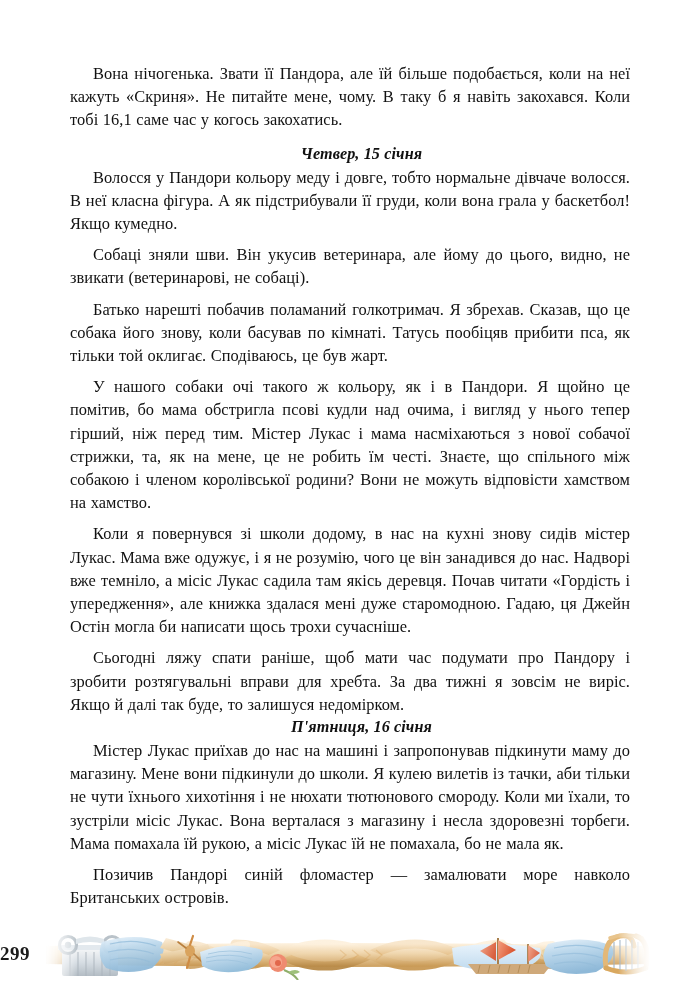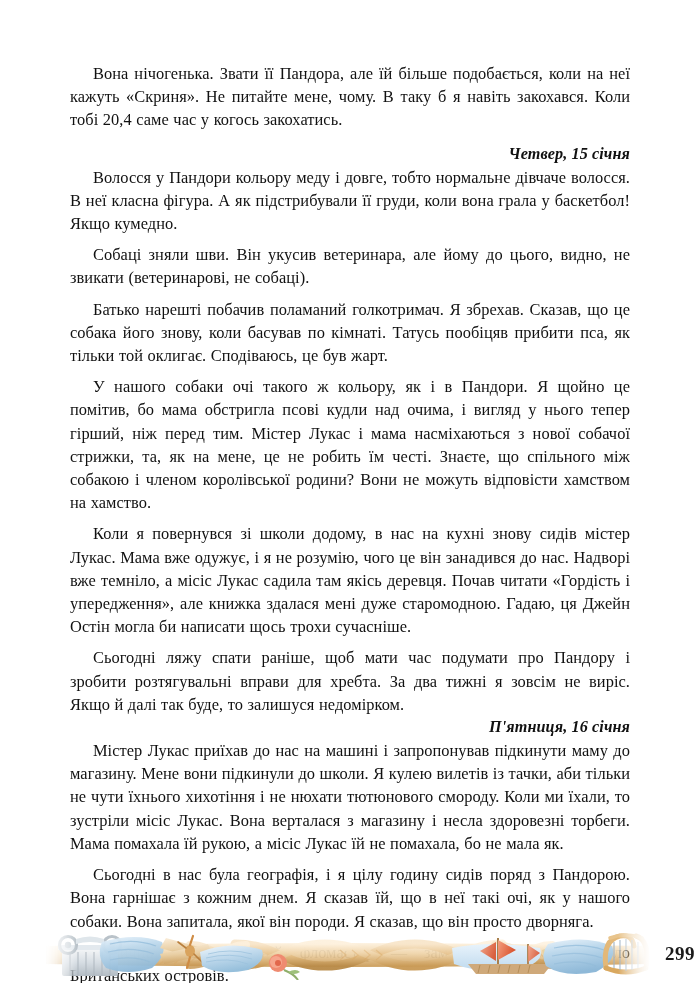--- a/index.html
+++ b/index.html
@@ -46,21 +46,21 @@
     margin-top: 8px;
   }
 
   h2.day-heading {
     margin: 11px 0 0 0;
     text-indent: 23px;
     font-size: 16.2px;
     line-height: 23px;
     font-style: italic;
     font-weight: bold;
-    text-align: right;
+    text-align: center;
     letter-spacing: 0.1px;
   }
 
   h2.day-heading.second {
     margin-top: 0;
   }
 
   
   .footer-ornament {
     position: absolute;
@@ -73,50 +73,49 @@
     display: block;
     width: 100%;
     height: 100%;
   }
 
   .page-number {
     position: absolute;
     left: 0;
     right: 0;
     top: 943px;
-    text-align: right;
+    text-align: left;
     font-size: 19px;
     font-weight: bold;
     color: #1a1a1a;
     letter-spacing: 0.5px;
     font-family: "Liberation Serif", "DejaVu Serif", serif;
   }
 </style>
 </head>
 <body>
 
 <div class="page">
 
   <div class="text-column">
 
-    <p class="para">Вона нічогенька. Звати її Пандора, але їй більше подобається, коли на неї кажуть «Скриня». Не питайте мене, чому. В таку б я навіть закохався. Коли тобі 20,4 саме час у когось закохатись.</p>
+    <p class="para">Вона нічогенька. Звати її Пандора, але їй більше подобається, коли на неї кажуть «Скриня». Не питайте мене, чому. В таку б я навіть закохався. Коли тобі 16,1 саме час у когось закохатись.</p>
 
     <h2 class="day-heading">Четвер, 15 січня</h2>
 
     <p class="para">Волосся у Пандори кольору меду і довге, тобто нормальне дівчаче волосся. В неї класна фігура. А як підстрибували її груди, коли вона грала у баскетбол! Якщо кумедно.</p>
     <p class="para">Собаці зняли шви. Він укусив ветеринара, але йому до цього, видно, не звикати (ветеринарові, не собаці).</p>
     <p class="para">Батько нарешті побачив поламаний голкотримач. Я збрехав. Сказав, що це собака його знову, коли басував по кімнаті. Татусь пообіцяв прибити пса, як тільки той оклигає. Сподіваюсь, це був жарт.</p>
     <p class="para">У нашого собаки очі такого ж кольору, як і в Пандори. Я щойно це помітив, бо мама обстригла псові кудли над очима, і вигляд у нього тепер гірший, ніж перед тим. Містер Лукас і мама насміхаються з нової собачої стрижки, та, як на мене, це не робить їм честі. Знаєте, що спільного між собакою і членом королівської родини? Вони не можуть відповісти хамством на хамство.</p>
     <p class="para">Коли я повернувся зі школи додому, в нас на кухні знову сидів містер Лукас. Мама вже одужує, і я не розумію, чого це він занадився до нас. Надворі вже темніло, а місіс Лукас садила там якісь деревця. Почав читати «Гордість і упередження», але книжка здалася мені дуже старомодною. Гадаю, ця Джейн Остін могла би написати щось трохи сучасніше.</p>
     <p class="para">Сьогодні ляжу спати раніше, щоб мати час подумати про Пандору і зробити розтягувальні вправи для хребта. За два тижні я зовсім не виріс. Якщо й далі так буде, то залишуся недомірком.</p>
 
     <h2 class="day-heading second">П'ятниця, 16 січня</h2>
 
     <p class="para">Містер Лукас приїхав до нас на машині і запропонував підкинути маму до магазину. Мене вони підкинули до школи. Я кулею вилетів із тачки, аби тільки не чути їхнього хихотіння і не нюхати тютюнового смороду. Коли ми їхали, то зустріли місіс Лукас. Вона верталася з магазину і несла здоровезні торбеги. Мама помахала їй рукою, а місіс Лукас їй не помахала, бо не мала як.</p>
-    <p class="para">Сьогодні в нас була географія, і я цілу годину сидів поряд з Пандорою. Вона гарнішає з кожним днем. Я сказав їй, що в неї такі очі, як у нашого собаки. Вона запитала, якої він породи. Я сказав, що він просто дворняга.</p>
     <p class="para">Позичив Пандорі синій фломастер — замалювати море навколо Британських островів.</p>
 
   </div>
 
   <div class="footer-ornament">
     <svg viewBox="0 0 615 62" xmlns="http://www.w3.org/2000/svg" aria-hidden="true">
       <defs>
         <linearGradient id="ribbonGrad" x1="0" y1="0" x2="0" y2="1">
           <stop offset="0%" stop-color="#fdf1de"></stop>
           <stop offset="45%" stop-color="#eed3a8"></stop>

